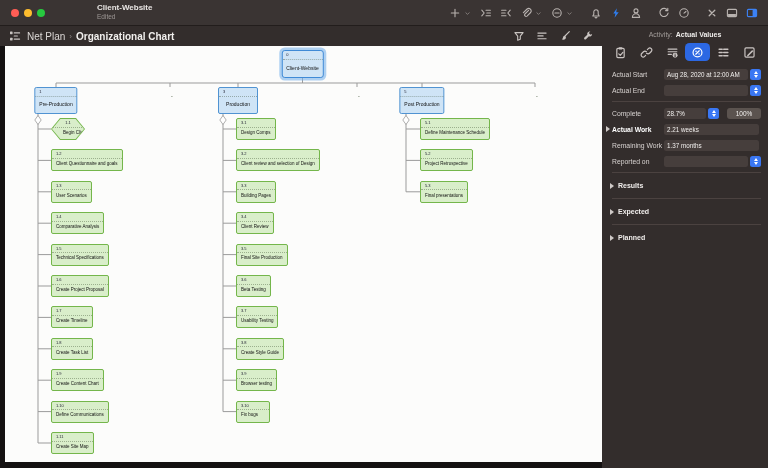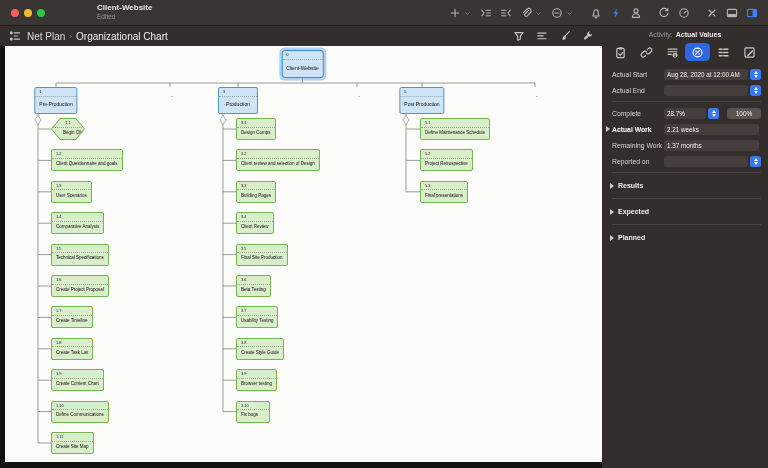--- a/index.html
+++ b/index.html
@@ -16,21 +16,21 @@
   .wsub{font-size:6.5px;color:#9d9795;}
   .tb-icons{position:absolute;right:10px;top:0;height:26px;display:flex;align-items:center;gap:8px;color:#b9b3b0;}
   .tb-icons .chev{margin-left:-6px;color:#8f8987;}
   .tb-icons .sp{margin-left:8px;}
   .icon-btn{display:flex;align-items:center;justify-content:center;}
 
   
   .pathbar{position:absolute;left:0;top:26px;width:602px;height:20px;background:#332d2c;display:flex;align-items:center;}
   .pb-icon{margin:0 6px 0 9px;color:#c9c4c1;display:flex;}
   .crumb{font-size:10px;color:#dcd8d6;}
-  .crumb.bold{font-weight:normal;color:#f1efed;}
+  .crumb.bold{font-weight:bold;color:#f1efed;}
   .sep{font-size:8px;color:#8b8583;margin:0 4px;}
   .pb-right{position:absolute;right:8px;top:0;height:20px;display:flex;align-items:center;gap:11px;color:#c9c4c1;}
 
   
   .canvas{position:absolute;left:5px;top:46px;width:597px;height:416px;background:#fcfcfb;overflow:hidden;}
   #edges{position:absolute;left:0;top:0;}
   .gnode{position:absolute;width:max-content;}
   .box{background:#d9eeca;border:1px solid #74b64b;border-radius:2px;display:flex;flex-direction:column;height:100%;box-sizing:border-box;}
   .box.blue{background:#cfe4f6;border-color:#5093d2;}
   .box.sel{border-color:#3f8ad6;box-shadow:0 0 0 2.5px rgba(122,178,235,.6);border-radius:3px;}

